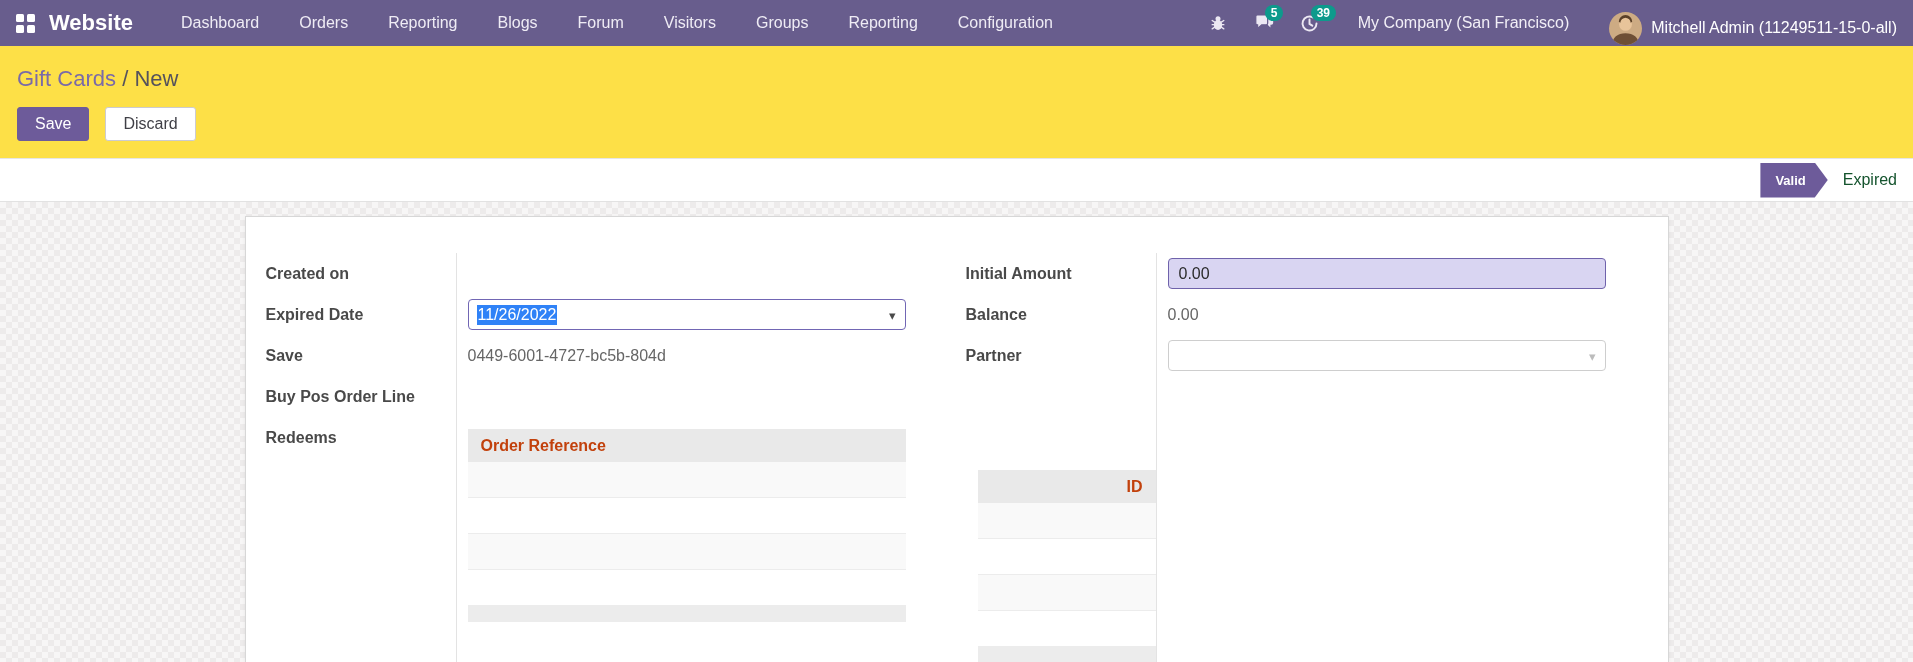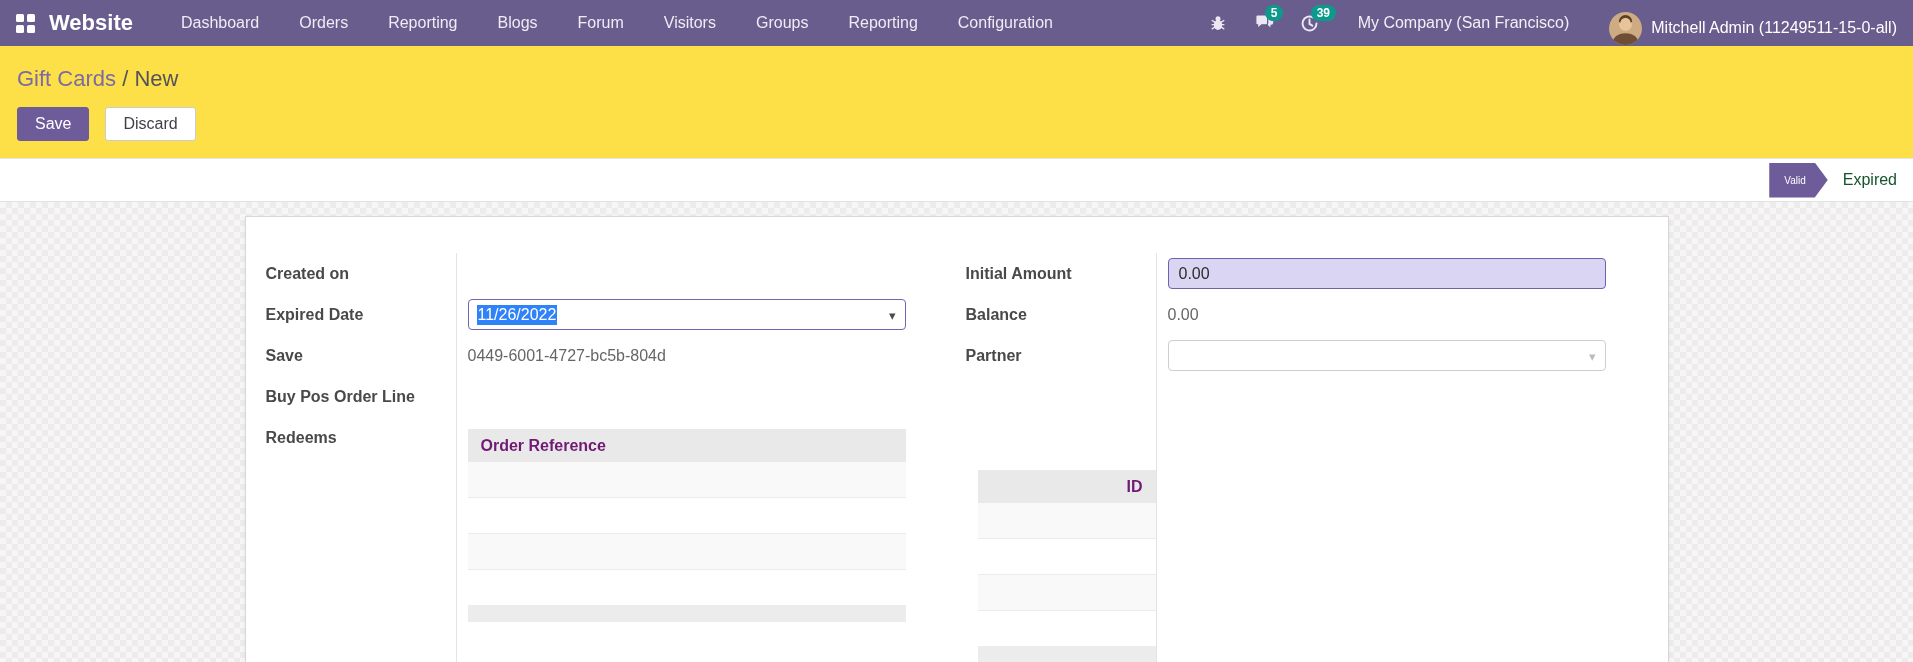--- a/index.html
+++ b/index.html
@@ -40,21 +40,21 @@
   .btn { font-size:16px; font-family:inherit; border-radius:3px; padding:6px 17px; cursor:pointer; line-height:20px; }
   .btn-primary { background:#6d5b9a; border:1px solid #6d5b9a; color:#fff; }
   .btn-secondary { background:#fff; border:1px solid #cccbd0; color:#3f3f46; }
 
   
   .statusbar {
     height:43px; background:#fff; border-bottom:1px solid #e2e2e2;
     display:flex; align-items:center; justify-content:flex-end; padding-right:16px; gap:15px;
   }
   .stage-active {
-    background:#6d5b9a; color:#fff; font-weight:normal; font-size:10px;
+    background:#6d5b9a; color:#fff; font-weight:bold; font-size:13px;
     height:35px; line-height:35px; padding:0 22px 0 15px; cursor:pointer;
     clip-path:polygon(0 0, calc(100% - 13px) 0, 100% 50%, calc(100% - 13px) 100%, 0 100%);
   }
   .stage-inactive { color:#14532d; font-size:16px; cursor:pointer; }
 
   
   .content {
     height:460px; display:flex; justify-content:center;
     background-color:#f7f6f6;
     background-image:
@@ -87,21 +87,21 @@
 
   .amount-input {
     width:100%; height:31px; background:#d9d5f2; border:1px solid #6f62ab; border-radius:4px;
     font-size:16px; color:#2b2b2b; padding:0 10px; font-family:inherit; outline:none;
   }
   .partner-input { position:relative; height:31px; background:#fff; border:1px solid #cecece; border-radius:4px; cursor:pointer; }
 
   .redeems-row { align-items:start; }
   .redeems-row .f-label { line-height:41px; }
   .f-table { margin-top:12px; width:100%; }
-  .thead { background:#e9e9e9; height:33px; display:flex; align-items:center; padding:0 13px; font-weight:bold; color:#701a75; font-size:16px; cursor:pointer; }
+  .thead { background:#e9e9e9; height:33px; display:flex; align-items:center; padding:0 13px; font-weight:bold; color:#c2410c; font-size:16px; cursor:pointer; }
   .thead.right { justify-content:flex-end; }
   .trow { height:36px; border-bottom:1px solid #ececec; }
   .trow.odd { background:#f9f9f9; }
   .trow.even { background:#fff; }
   .tstrip { height:16px; background:#ececec; }
 </style>
 </head>
 <body>
 
 <div class="navbar">

